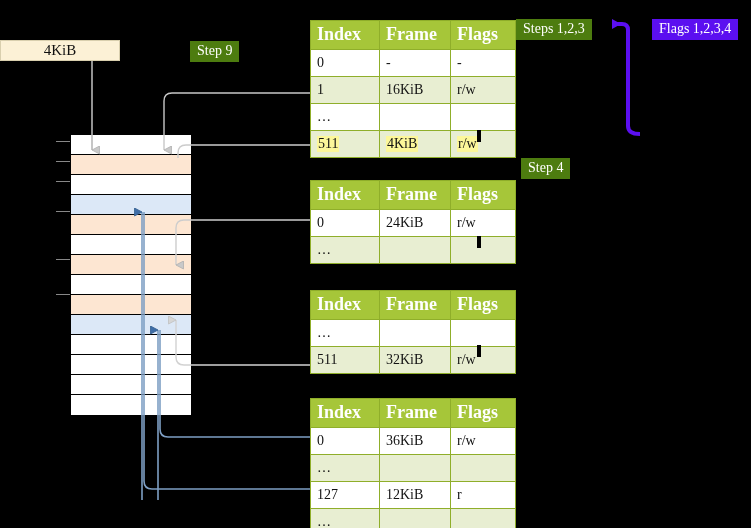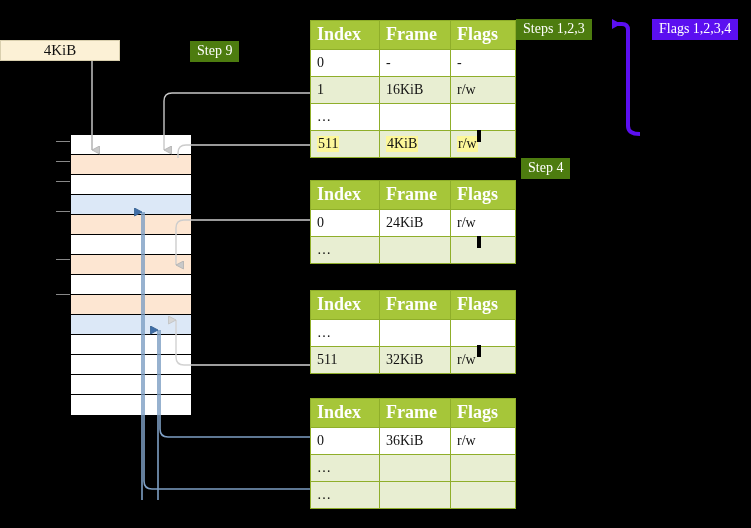--- a/index.html
+++ b/index.html
@@ -286,20 +286,25 @@
       <tr class="plain">
         <td class="col-index">0</td>
         <td class="col-frame">36KiB</td>
         <td class="col-flags">r/w</td>
       </tr>
       <tr class="alt">
         <td class="col-index">…</td>
         <td class="col-frame">&nbsp;</td>
         <td class="col-flags">&nbsp;</td>
       </tr>
+      <tr class="plain">
+        <td class="col-index">127</td>
+        <td class="col-frame">12KiB</td>
+        <td class="col-flags">r</td>
+      </tr>
       <tr class="alt">
         <td class="col-index">…</td>
         <td class="col-frame">&nbsp;</td>
         <td class="col-flags">&nbsp;</td>
       </tr>
     </tbody>
   </table>
 
 <div class="abs nub" style="left:477px; top:130px;"></div>
 <div class="abs nub" style="left:477px; top:236px;"></div>

